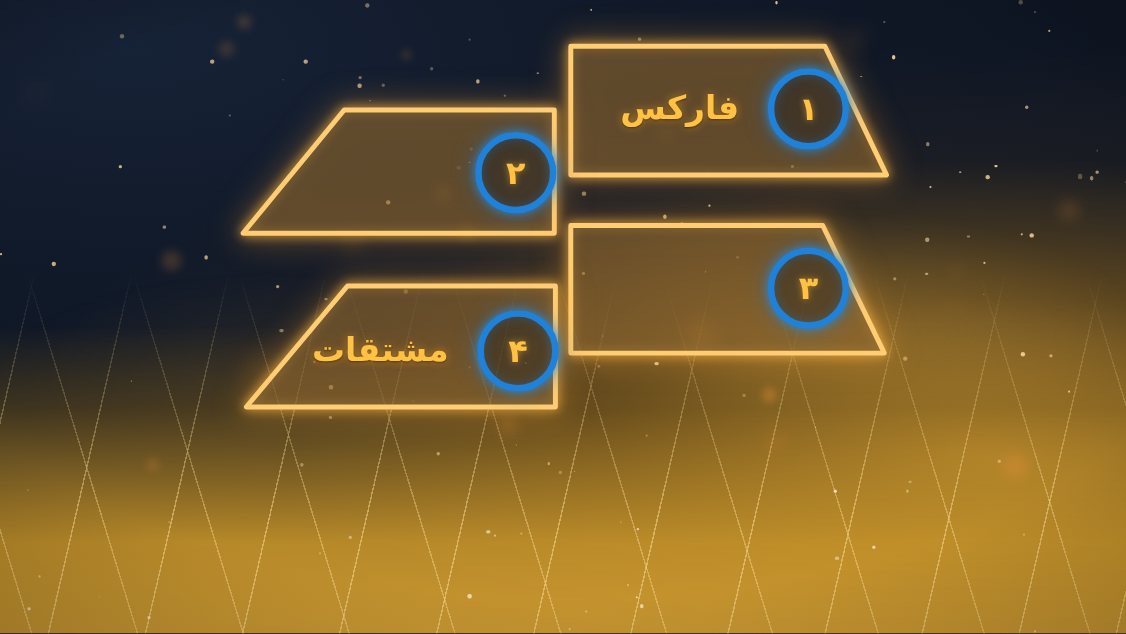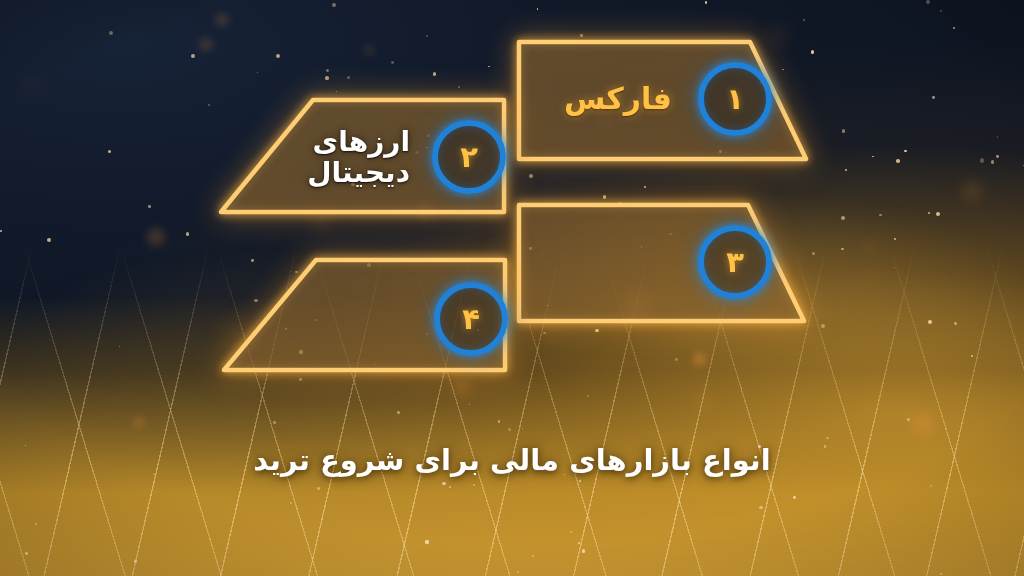--- a/index.html
+++ b/index.html
@@ -54,21 +54,21 @@
   .shape{position:absolute;}
   .shape svg{display:block;overflow:visible;}
   .shape .outline{
     fill:rgba(10,18,32,.30);
     stroke:#ffcd74;stroke-width:4.5;stroke-linejoin:round;
     filter:drop-shadow(0 0 5px rgba(255,186,72,.95)) drop-shadow(0 0 14px rgba(255,160,40,.55));
   }
 
   .row{position:absolute;display:flex;align-items:center;direction:rtl;}
   .label{
-    font-weight:bold;line-height:1.12;text-align:right;white-space:pre-line;
+    font-weight:bold;line-height:1.12;text-align:left;white-space:pre-line;
     letter-spacing:.2px;
   }
   .label.gold{color:#ffc244;text-shadow:0 0 8px rgba(255,170,40,.55),0 1px 2px rgba(0,0,0,.6);font-size:30px;}
   .label.white{color:#ffffff;text-shadow:0 0 7px rgba(0,0,0,.55),0 1px 2px rgba(0,0,0,.7);font-size:28px;}
 
   .badge{
     width:62px;height:62px;border-radius:50%;
     border:6px solid #1f82d8;
     display:flex;align-items:center;justify-content:center;
     box-shadow:0 0 9px rgba(36,140,225,.85),0 0 22px rgba(30,120,210,.45),inset 0 0 10px rgba(30,120,210,.35);
@@ -263,22 +263,20 @@
 
     <div class="shape" style="left:212px;top:92px;">
       <svg width="302" height="130" viewBox="0 0 302 130">
         <path class="outline" d="M 101 8 L 292 8 L 292 120 L 9 120 Z"></path>
       </svg>
     </div>
     <div class="row" style="left:296px;top:126px;width:210px;height:62px;justify-content:flex-start;">
       <div class="badge">
         <span>۲</span>
       </div>
-      <div class="label white" style="margin-right:22px;">ارزهای
-دیجیتال</div>
     </div>
 
     <div class="shape" style="left:510px;top:196px;">
       <svg width="305" height="135" viewBox="0 0 305 135">
         <path class="outline" d="M 9 9 L 238 9 L 294 125 L 9 125 Z"></path>
       </svg>
     </div>
     <div class="row" style="left:532px;top:231px;width:240px;height:62px;justify-content:flex-start;">
       <div class="badge">
         <span>۳</span>
@@ -287,18 +285,18 @@
 
     <div class="shape" style="left:215px;top:252px;">
       <svg width="300" height="128" viewBox="0 0 300 128">
         <path class="outline" d="M 101 8 L 290 8 L 290 118 L 9 118 Z"></path>
       </svg>
     </div>
     <div class="row" style="left:298px;top:288px;width:210px;height:62px;justify-content:flex-start;">
       <div class="badge">
         <span>۴</span>
       </div>
+      <div class="label gold" style="margin-right:26px;">مشتقات</div>
     </div>
 
   </div>
 
-  <div class="caption">انواع بازارهای مالی برای شروع ترید</div>
 </div>
 
 </body></html>

